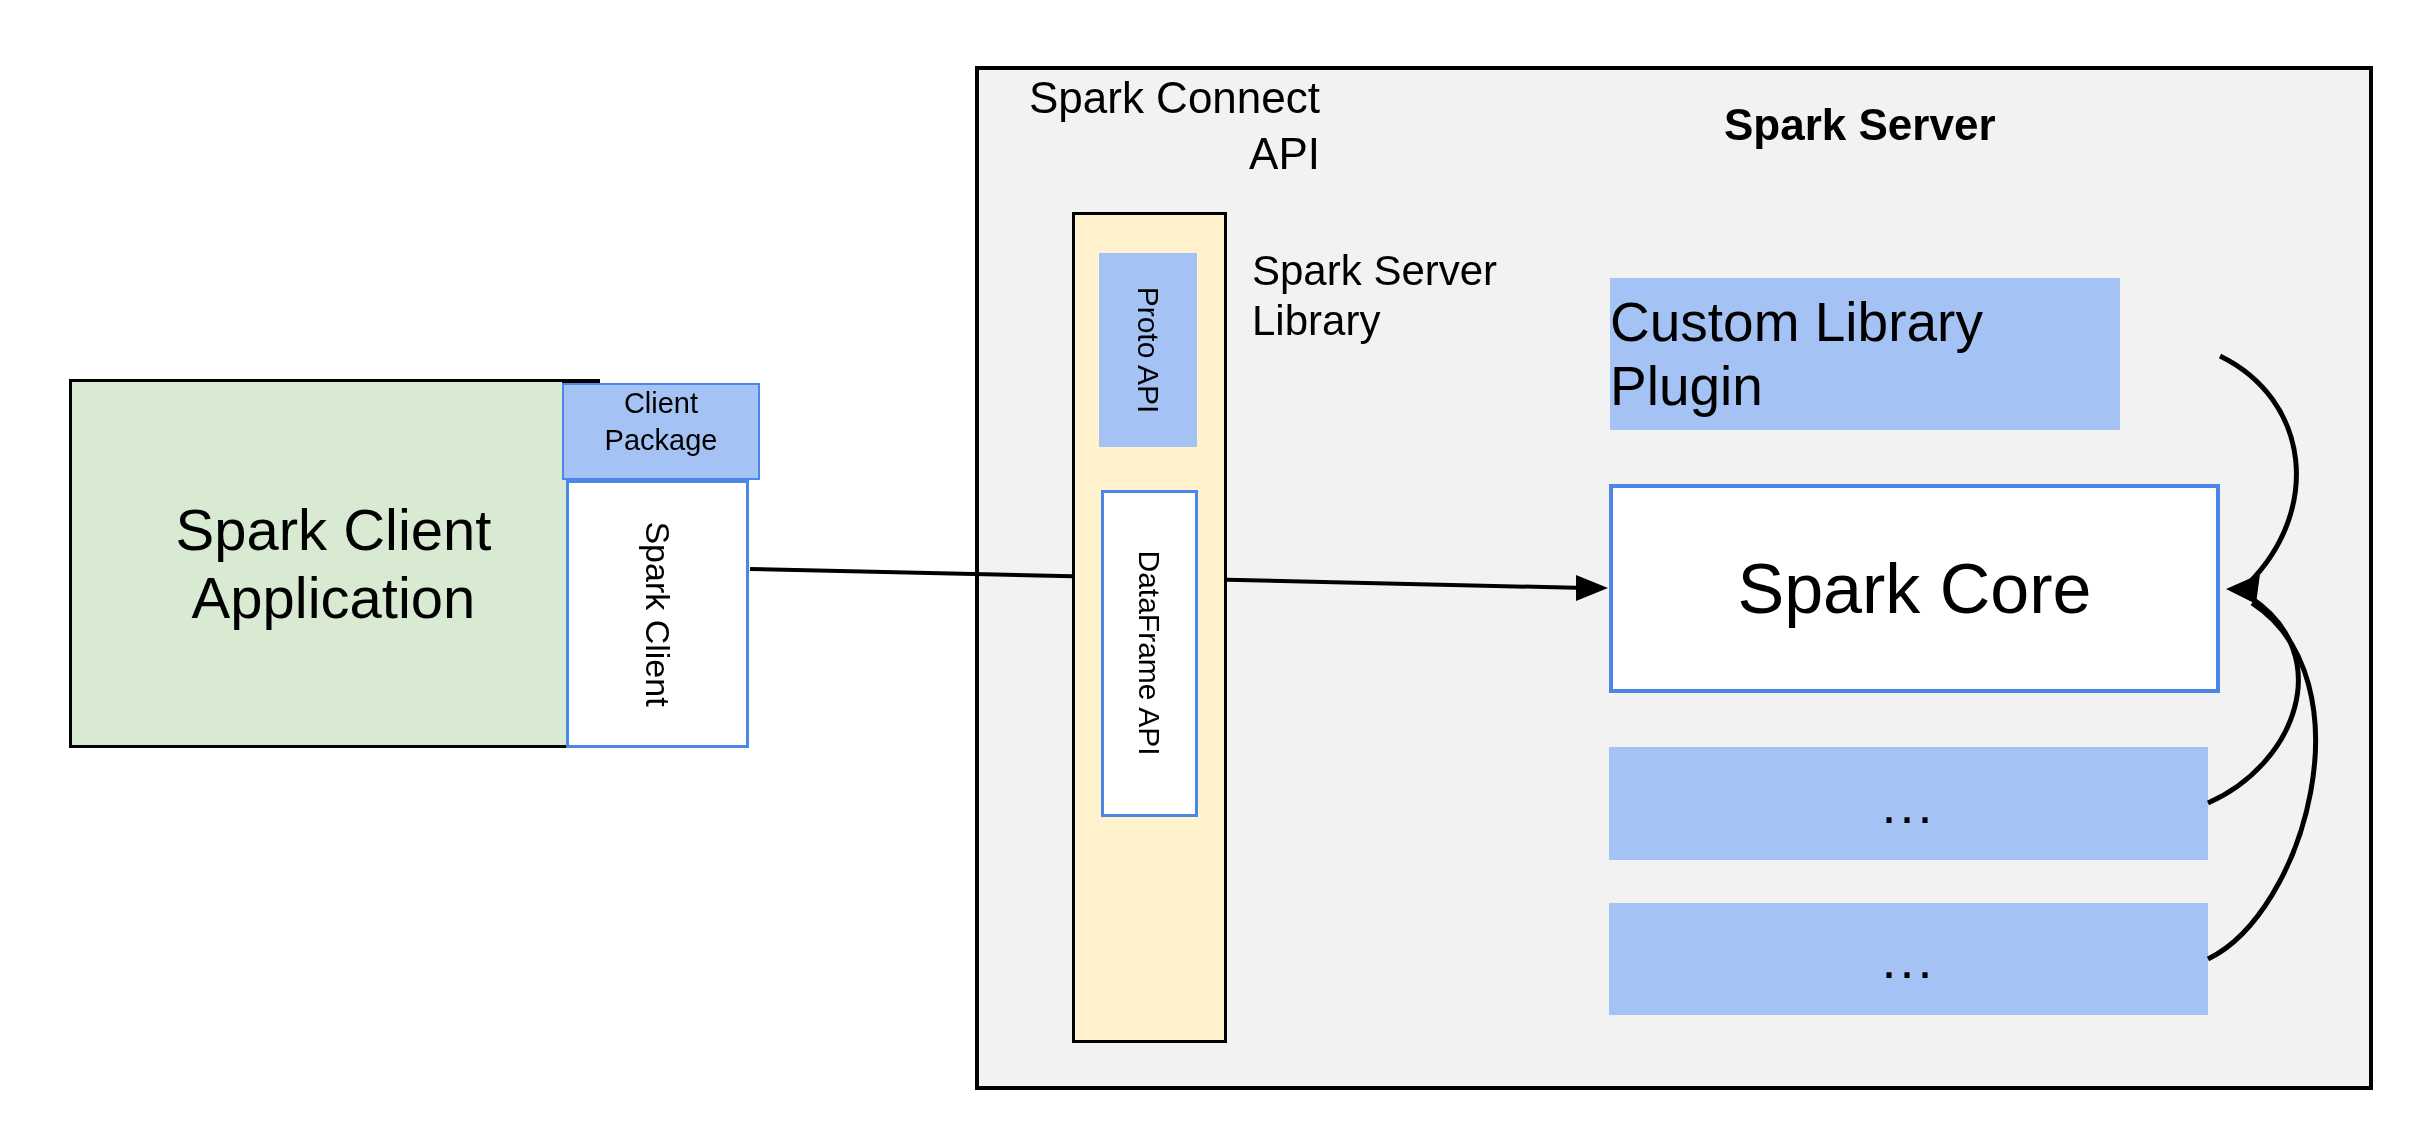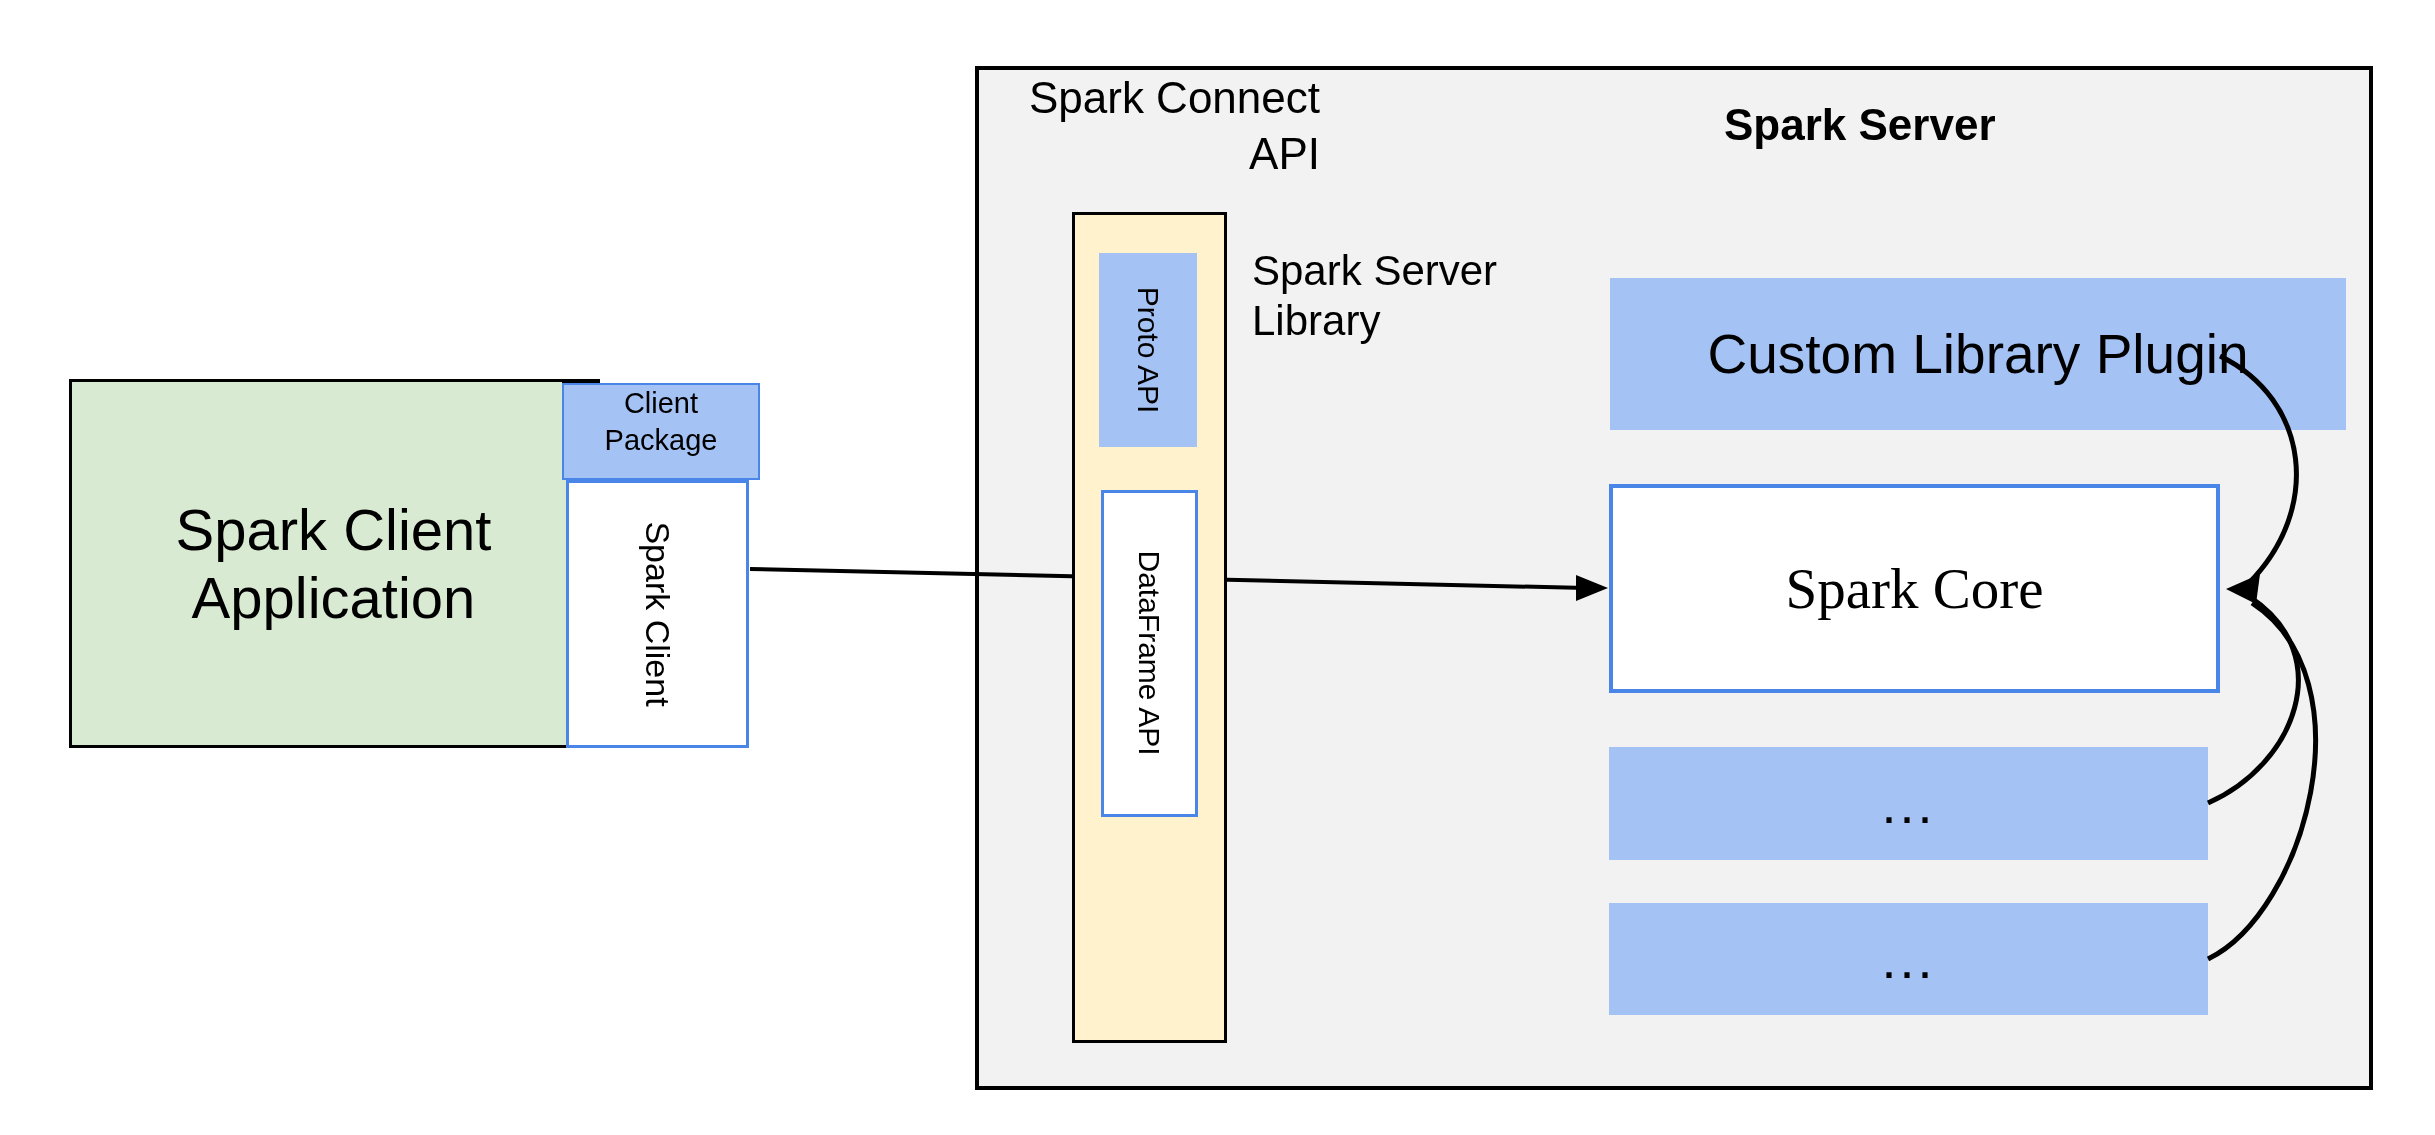--- a/index.html
+++ b/index.html
@@ -71,21 +71,21 @@
   }
   .spark-client-box {
     left: 566px; top: 480px; width: 183px; height: 268px;
     background: #ffffff;
     border: 3px solid #4a86e8;
     z-index: 4;
   }
 
   
   .plugin-box {
-    left: 1610px; top: 278px; width: 736px; height: 152px;
+    left: 1610px; top: 278px; width: 510px; height: 152px;
     background: #a4c2f4;
     z-index: 3;
     display: flex; align-items: center; justify-content: center;
   }
   .core-box {
     left: 1609px; top: 484px; width: 611px; height: 209px;
     background: #ffffff;
     border: 4px solid #4a86e8;
     z-index: 3;
     display: flex; align-items: center; justify-content: center;
@@ -111,21 +111,21 @@
     left: 1724px; top: 100px;
     font-size: 44px; line-height: 50px; font-weight: bold; white-space: nowrap;
   }
   .library-label {
     left: 1252px; top: 246px;
     font-size: 42px; line-height: 50px; text-align: left;
   }
   .app-label { font-size: 58px; line-height: 68px; text-align: center; white-space: pre-line; }
   .package-label { font-size: 29px; line-height: 37px; text-align: center; white-space: pre-line; }
   .plugin-label { font-size: 55px; }
-  .core-label { font-size: 57px; font-family: Liberation Serif, serif; }
+  .core-label { font-size: 70px; }
   .dots-label { font-size: 54px; letter-spacing: 3px; }
 
   .vtext {
     position: absolute; z-index: 5;
     transform: translate(-50%, -50%) rotate(90deg);
     white-space: nowrap;
   }
   .spark-client-vlabel { left: 657px; top: 614px; font-size: 34px; }
   .proto-vlabel { left: 1148px; top: 350px; font-size: 30px; }
   .dataframe-vlabel { left: 1149px; top: 653px; font-size: 30px; }

